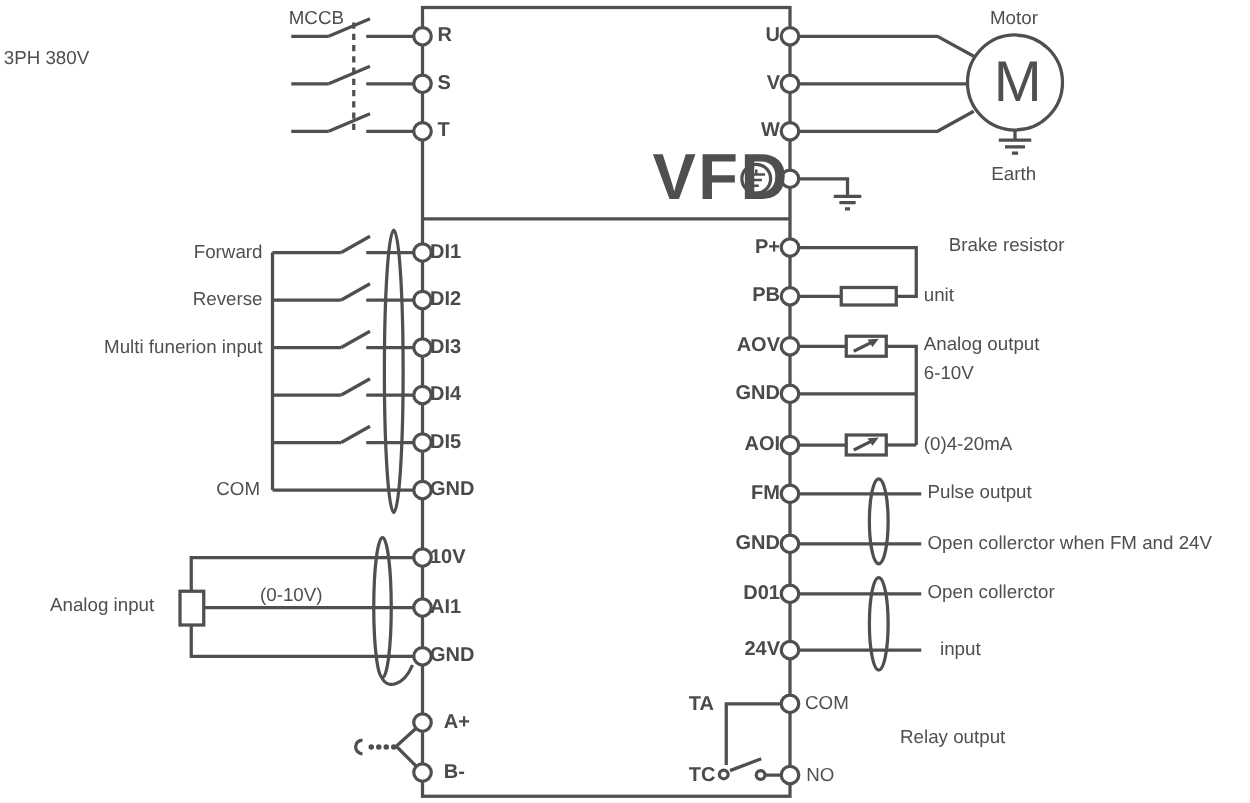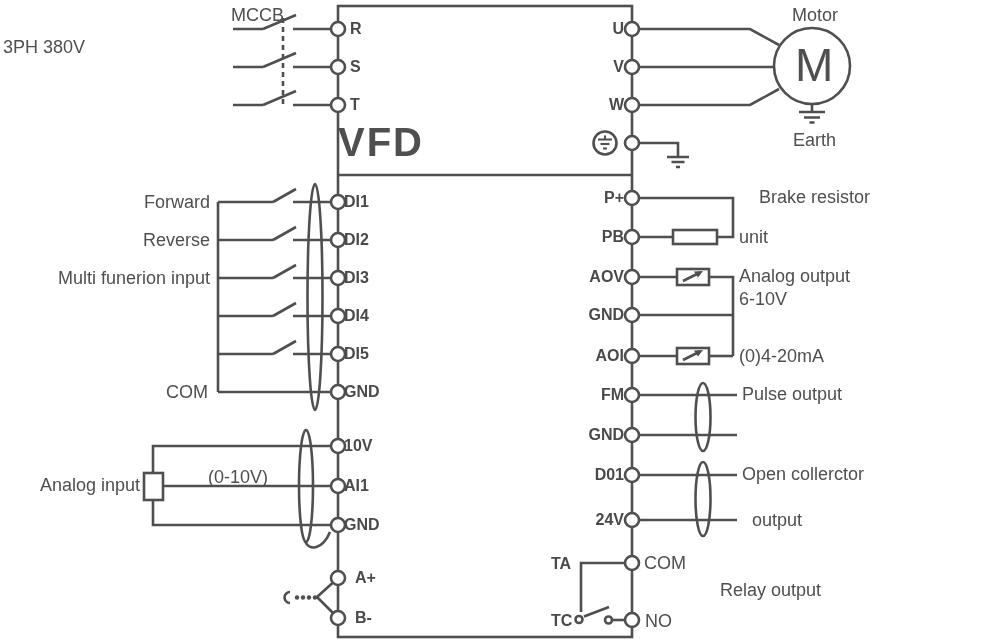--- a/index.html
+++ b/index.html
@@ -1,22 +1,22 @@
 <!DOCTYPE html>
 <html><head>
 <meta charset="utf-8">
 <style>
   html,body{margin:0;padding:0;background:#ffffff;}
   #stage{position:relative;width:1000px;height:642px;background:#ffffff;overflow:hidden;
          font-family:"Liberation Sans",sans-serif;}
   #wires{position:absolute;left:0;top:0;}
-  .lbl{position:absolute;font-size:18px;line-height:18px;color:#4f4f4f;white-space:pre;}
+  .lbl{position:absolute;font-size:15px;line-height:18px;color:#4f4f4f;white-space:pre;}
   .term{font-weight:bold;font-size:16px;color:#4a4a4a;}
-  .vfd-title{font-size:40px;font-weight:bold;letter-spacing:2px;color:#4f4f4f;
-             width:294px;text-align:left;line-height:44px;}
+  .vfd-title{font-size:52px;font-weight:bold;letter-spacing:2px;color:#4f4f4f;
+             width:294px;text-align:right;line-height:44px;}
   .motor-m{font-size:46px;line-height:46px;color:#4f4f4f;}
 </style>
 </head>
 <body>
 
 <div id="stage">
 
   <svg id="wires" width="1000" height="642" viewBox="0 0 1000 642" stroke="#4f4f4f" stroke-width="2.6" fill="none">
 
     <g>
@@ -203,19 +203,20 @@
 
   <div class="lbl" style="left:792px;top:6px">Motor</div>
   <div class="lbl motor-m" style="left:795px;top:42px">M</div>
   <div class="lbl" style="left:793px;top:131px">Earth</div>
   <div class="lbl" style="left:759px;top:188px">Brake resistor</div>
   <div class="lbl" style="left:739px;top:228px">unit</div>
   <div class="lbl" style="left:739px;top:267px">Analog output</div>
   <div class="lbl" style="left:739px;top:290px">6-10V</div>
   <div class="lbl" style="left:739px;top:347px">(0)4-20mA</div>
   <div class="lbl" style="left:742px;top:385px">Pulse output</div>
+  <div class="lbl" style="left:742px;top:426px">Open collerctor when FM and 24V</div>
   <div class="lbl" style="left:742px;top:465px">Open collerctor</div>
-  <div class="lbl" style="left:752px;top:511px">output</div>
+  <div class="lbl" style="left:752px;top:511px">input</div>
   <div class="lbl" style="left:644px;top:554px">COM</div>
   <div class="lbl" style="left:645px;top:612px">NO</div>
   <div class="lbl" style="left:720px;top:581px">Relay output</div>
 
 </div>
 
 </body></html>

